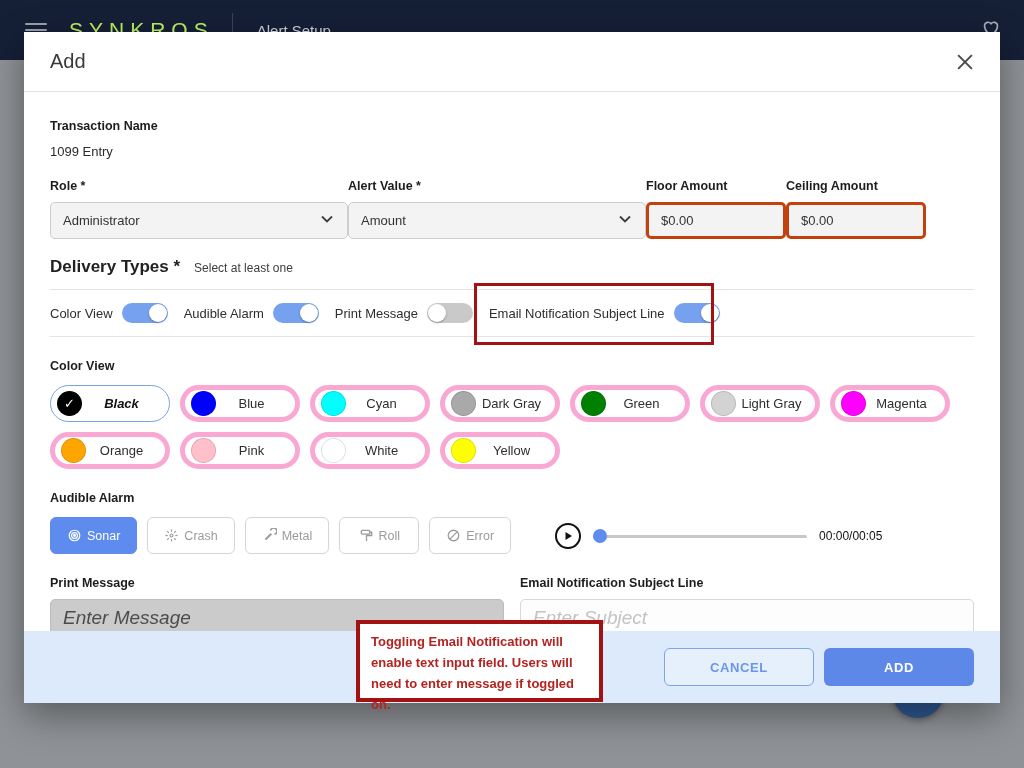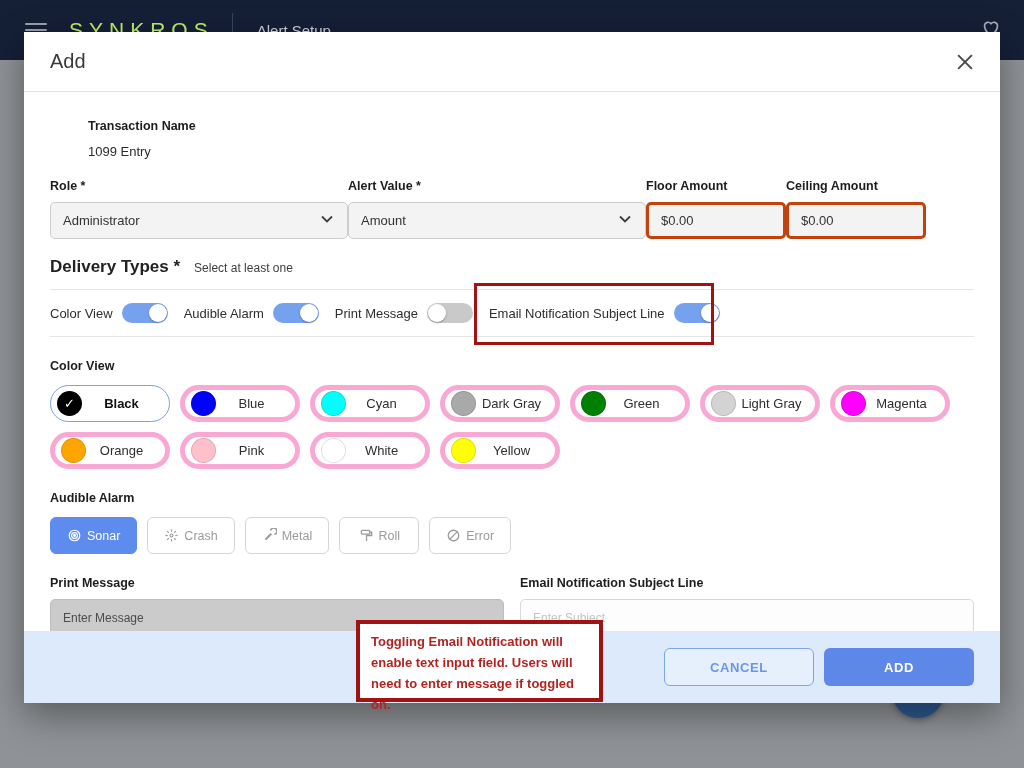--- a/index.html
+++ b/index.html
@@ -42,21 +42,21 @@
     height: 60px; display: flex; align-items: center;
     padding: 0 24px 0 26px; border-bottom: 1px solid #e3e3e3;
   }
   .modal-title { font-size: 20px; color: #3a3a3a; font-weight: 400; }
   .close-btn { margin-left: auto; cursor: pointer; display: flex; align-items: center; }
 
   .modal-body { padding: 0 26px; position: relative; }
 
   .field-label { font-size: 12.5px; font-weight: 700; color: #1d1d1d; }
 
-  .txn-block { margin-top: 24px; margin-left: 38px; }
+  .txn-block { margin-top: 24px; }
   .txn-value { margin-top: 10px; font-size: 13px; color: #2b2b2b; }
 
   .fields-row { display: flex; gap: 0; margin-top: 20px; }
   .field .field-label { display: block; margin-bottom: 9px; }
   .f-role, .f-alert { width: 298px; }
   .f-floor, .f-ceiling { width: 140px; }
   .select-box {
     height: 37px; background: #f3f3f3; border: 1px solid #cdcdcd; border-radius: 5px;
     display: flex; align-items: center; padding: 8px 12px; font-size: 13px; color: #333;
     cursor: pointer;
@@ -96,21 +96,21 @@
     display: flex; align-items: center; cursor: pointer; background: #fff;
   }
   .chip.selected { border: 1px solid #7ba1e8; }
   .chip .swatch {
     width: 25px; height: 25px; border-radius: 50%; margin-left: 6px;
     border: 1px solid rgba(0,0,0,.12);
     display: flex; align-items: center; justify-content: center;
     color: #fff; font-size: 13px;
   }
   .chip .c-label { flex: 1; text-align: center; font-size: 13px; color: #2e2e2e; padding-right: 8px; }
-  .chip.selected .c-label { font-weight: 700; color: #111; }
+  .chip.selected .c-label { font-weight: 700; color: #111; font-style: italic; }
 
   .sounds-row { margin-top: 12px; display: flex; align-items: center; }
   .sound {
     min-width: 80px; height: 37px; border: 1px solid #d5d5d5; border-radius: 6px;
     background: #fff; color: #9b9b9b; font-size: 12.5px;
     display: flex; align-items: center; justify-content: center; gap: 5px;
     padding: 0 16px; margin-right: 10px; cursor: pointer;
     font-family: "Liberation Sans", sans-serif;
   }
   .sound.selected { background: #5d8cee; border-color: #5d8cee; color: #ffffff; }
@@ -124,22 +124,23 @@
   }
   .slider { position: relative; width: 214px; height: 14px; margin-left: 12px; cursor: pointer; }
   .slider .track { position: absolute; top: 6px; left: 0; width: 100%; height: 3px; background: #c8c8c8; border-radius: 2px; }
   .slider .s-knob { position: absolute; top: 0; left: 0; width: 14px; height: 14px; border-radius: 50%; background: #5d8cee; }
   .player .time { margin-left: 12px; font-size: 12px; color: #111; }
 
   .bottom-row { display: flex; gap: 16px; margin-top: 22px; }
   .bottom-col { width: 454px; }
   .bottom-col .field-label { display: block; margin-bottom: 9px; }
   .msg-input {
-    width: 100%; height: 37px; border-radius: 5px; padding: 0 12px; font-size: 12px;
+    width: 100%; height: 37px; border-radius: 5px; padding: 0 12px; font-size: 19px;
     font-family: "Liberation Sans", sans-serif;
+    font-style: italic;
   }
   .msg-input.disabled { background: #cbcbcb; border: 1px solid #bdbdbd; color: #4c4c4c; }
   .msg-input.disabled::placeholder { color: #4c4c4c; opacity: 1; }
   .msg-input.enabled { background: #fdfdfd; border: 1px solid #d8d8d8; color: #444; }
   .msg-input.enabled::placeholder { color: #c3c3c3; opacity: 1; }
 
   .modal-footer {
     position: absolute; left: 0; bottom: 0; width: 100%; height: 72px;
     background: #ddeafc; display: flex; align-items: center; justify-content: flex-end;
     padding-right: 26px; gap: 10px;
@@ -370,20 +371,32 @@
           <button class="sound">
             <span style="display: flex;">
               <svg width="15" height="15" viewBox="0 0 16 16" fill="none" stroke="currentColor" stroke-width="1.4">
                 <circle cx="8" cy="8" r="5.6"></circle>
                 <line x1="4.1" y1="11.9" x2="11.9" y2="4.1"></line>
               </svg>
             </span>
             <span>Error</span>
           </button>
         </div>
+      <div class="player">
+        <div class="play-btn">
+          <svg width="12" height="12" viewBox="0 0 12 12">
+              <polygon points="3.5,2 10,6 3.5,10" fill="#101010"></polygon>
+            </svg>
+        </div>
+        <div class="slider">
+          <div class="track"></div>
+            <div class="s-knob"></div>
+        </div>
+        <span class="time">00:00/00:05</span>
+      </div>
     </div>
 
     <div class="bottom-row">
       <div class="bottom-col">
         <span class="field-label">Print Message</span>
         <input class="msg-input disabled" placeholder="Enter Message" style="">
       </div>
       <div class="bottom-col">
         <span class="field-label">Email Notification Subject Line</span>
         <input class="msg-input enabled" placeholder="Enter Subject" style="">

